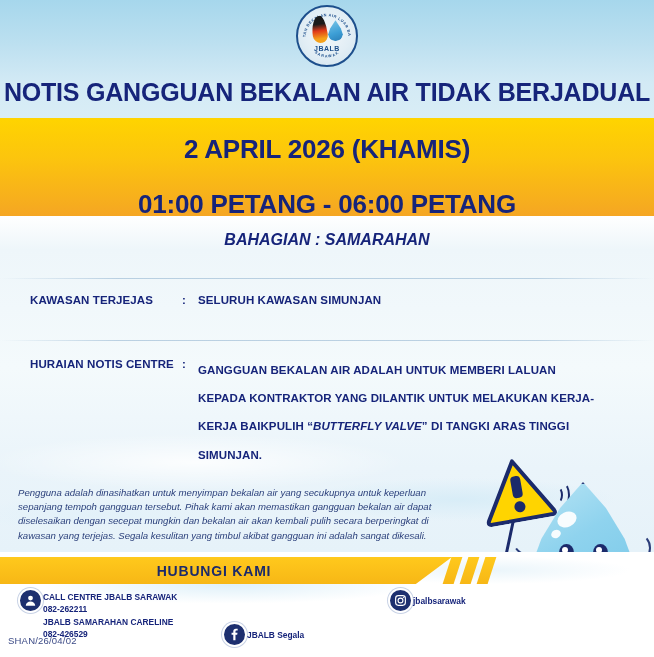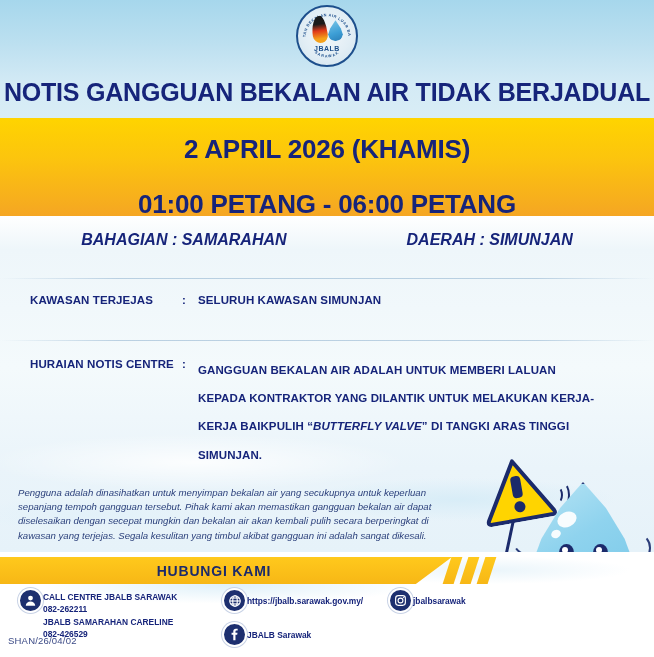--- a/index.html
+++ b/index.html
@@ -472,21 +472,20 @@
   <div class="date-banner">
     <div class="date-line">2 APRIL 2026 (KHAMIS)</div>
     <div class="date-line">01:00 PETANG - 06:00 PETANG</div>
   </div>
 
   <div class="body-area">
     <div class="bg-water"></div>
 
     <div class="region-row">
       <div class="region-item">BAHAGIAN : SAMARAHAN</div>
-      <div class="region-item">DAERAH : SIMUNJAN</div>
     </div>
 
     <div class="divider d1"></div>
 
     <div class="field-row affected">
       <div class="field-label">KAWASAN TERJEJAS</div>
       <div class="field-colon">:</div>
       <div class="field-value">SELURUH KAWASAN SIMUNJAN</div>
     </div>
 
@@ -551,40 +550,28 @@
           </svg>
         </span>
         <span class="ctext">
           <span>CALL CENTRE JBALB SARAWAK</span><br>
           <span>082-262211</span><br>
           <span>JBALB SAMARAHAN CARELINE</span><br>
           <span>082-426529</span>
         </span>
       </div>
 
-      <div class="contact-item web">
-        <span class="cicon">
-          <svg width="14" height="14" viewBox="0 0 16 16" fill="none" stroke="#ffffff" stroke-width="1.3">
-            <circle cx="8" cy="8" r="6"></circle>
-            <ellipse cx="8" cy="8" rx="2.6" ry="6"></ellipse>
-            <line x1="2" y1="8" x2="14" y2="8"></line>
-            <line x1="3" y1="4.6" x2="13" y2="4.6"></line>
-            <line x1="3" y1="11.4" x2="13" y2="11.4"></line>
-          </svg>
-        </span>
-        <span class="ctext single">https://jbalb.sarawak.gov.my/</span>
-      </div>
 
       <div class="contact-item fb">
         <span class="cicon">
           <svg width="13" height="13" viewBox="0 0 16 16" fill="#ffffff">
             <path d="M10.3 3.2h1.6V.8h-2.2c-2 0-3.2 1.2-3.2 3.3v1.6H4.4v2.5h2.1v7.0h2.7v-7.0h2.1l.4-2.5H9.2V4.4c0-.8.4-1.2 1.1-1.2z"></path>
           </svg>
         </span>
-        <span class="ctext single">JBALB Sarawak</span>
+        <span class="ctext single">JBALB Segala</span>
       </div>
 
       <div class="contact-item ig">
         <span class="cicon">
           <svg width="13" height="13" viewBox="0 0 16 16" fill="none" stroke="#ffffff" stroke-width="1.4">
             <rect x="2" y="2" width="12" height="12" rx="3.4"></rect>
             <circle cx="8" cy="8" r="3"></circle>
             <circle cx="11.6" cy="4.4" r="0.85" fill="#ffffff" stroke="none"></circle>
           </svg>
         </span>

